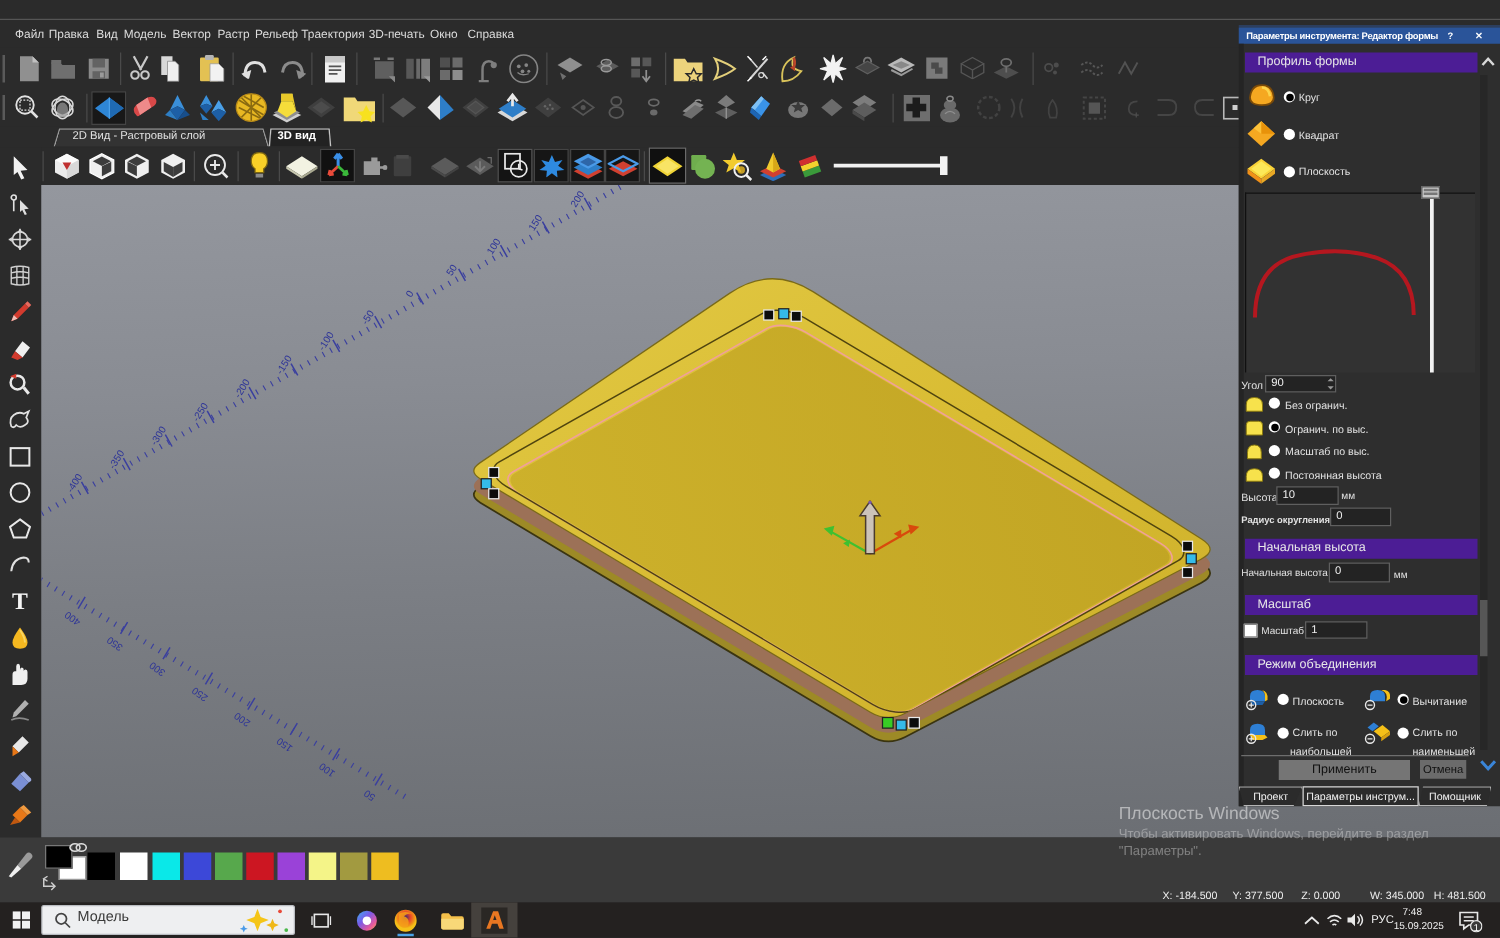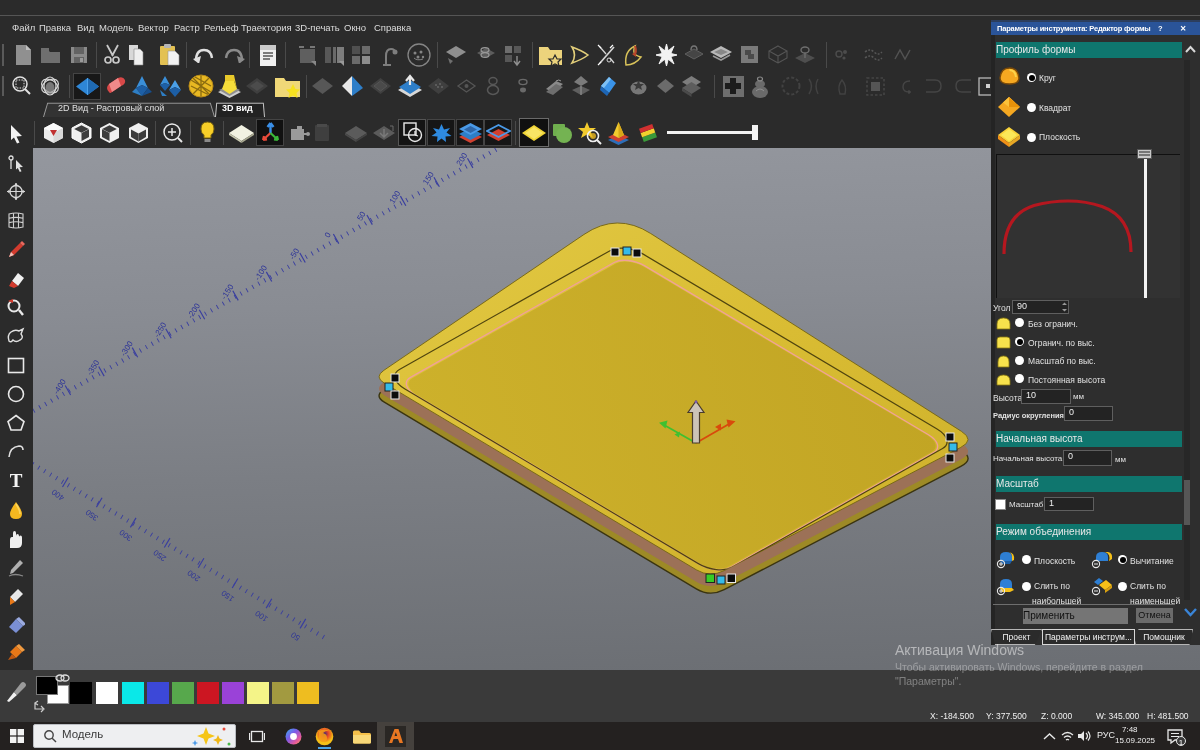--- a/index.html
+++ b/index.html
@@ -23,21 +23,21 @@
 
 #viewport{left:33px;top:148px;width:1167px;height:522px;background:linear-gradient(178deg,#94979e 0%,#898c93 30%,#7b7e84 60%,#6b6e73 100%);overflow:hidden;}
 
 #bottomstrip{left:0;top:670px;width:1200px;height:52px;background:#3a3a3a;}
 #taskbar{left:0;top:722px;width:1200px;height:28px;background:#242120;}
 .sw{position:absolute;top:12px;width:22px;height:22px;}
 .statxt{position:absolute;top:41px;font-size:8.5px;color:#f0f0f0;}
 
 #panel{left:991px;top:20px;width:209px;height:625px;background:#2e2e2e;}
 #ptitle{left:0;top:2px;width:209px;height:13px;background:#2a5499;color:#fff;font-size:7.5px;font-weight:bold;letter-spacing:-0.2px;}
-.phead{position:absolute;left:5px;width:186px;height:16px;background:#0f766e;color:#e8e8e8;font-size:10px;padding:2px 0 0 0;}
+.phead{position:absolute;left:5px;width:186px;height:16px;background:#4c1d95;color:#e8e8e8;font-size:10px;padding:2px 0 0 10px;}
 .plabel{position:absolute;color:#e2e2e2;font-size:8.5px;}
 .pinput{position:absolute;background:#232323;border:1px solid #5f5f5f;color:#eee;font-size:9px;padding-left:4px;}
 .radio{position:absolute;width:9px;height:9px;border-radius:50%;background:#fff;}
 .radio.sel{background:#fff;}
 .radio.sel::after{content:"";position:absolute;left:1.5px;top:1.5px;width:6px;height:6px;border-radius:50%;background:#000;}
 .tabbtn{position:absolute;height:16px;background:#2b2b2b;border:1px solid #b5b5b5;color:#f2f2f2;font-size:8.5px;text-align:center;padding-top:2px;white-space:nowrap;overflow:hidden;}
 </style>
 </head>
 <body>
 <div id="page">
@@ -668,21 +668,21 @@
  <rect x="913" y="285" width="8" height="8" fill="#0c0c0c"></rect>
  <rect x="916" y="295" width="8" height="8" fill="#35bbE8" stroke="#222"></rect>
  <rect x="913" y="306" width="8" height="8" fill="#0c0c0c"></rect>
  <rect x="673" y="426" width="8.5" height="8.5" fill="#38cc25" stroke="#222"></rect>
  <rect x="684" y="428" width="8" height="8" fill="#35bbE8" stroke="#222"></rect>
  <rect x="694" y="426" width="8.5" height="8.5" fill="#0c0c0c"></rect>
 </g>
 </svg>
 </div>
 <div class="abs" id="watermark" style="left:0;top:0;width:1200px;height:750px;pointer-events:none;z-index:5">
- <span class="abs" style="left:895px;top:642px;font-size:14px;color:rgba(240,240,240,0.55)">Активация Windows</span>
+ <span class="abs" style="left:895px;top:642px;font-size:14px;color:rgba(240,240,240,0.55)">Плоскость Windows</span>
  <span class="abs" style="left:895px;top:661px;font-size:10.5px;color:rgba(225,225,225,0.42)">Чтобы активировать Windows, перейдите в раздел</span>
  <span class="abs" style="left:895px;top:675px;font-size:10.5px;color:rgba(225,225,225,0.42)">"Параметры".</span>
 </div>
 <div class="abs" id="bottomstrip">
  <svg class="abs" style="left:4px;top:10px" width="24" height="24">
         <path d="M3 21 L10 12 L13 15 L5 22 Z" fill="#f0f0f0"></path>
         <path d="M10 12 L17 3 Q19 1 21 3 Q23 5 21 7 L13 15 Z" fill="#9a9a9a"></path>
       </svg>
  <div class="abs" style="left:47px;top:15px;width:22px;height:19px;background:#fff;border:1px solid #999"></div>
  <div class="abs" style="left:36px;top:6px;width:22px;height:19px;background:#000;border:1px solid #777"></div>
@@ -903,21 +903,21 @@
         <path d="M3 6 L8 2 L12 5 L7 9 Z" fill="#2e7fd4"></path>
         <path d="M8 9 L15 4 L21 9 L14 14 Z" fill="#f5c018"></path>
         <path d="M14 14 L21 9 L21 12 L14 17 Z" fill="#d8a010"></path>
         <circle cx="5" cy="15" r="3.6" fill="none" stroke="#e8e8e8" stroke-width="1.1"></circle>
         <path d="M3 15 H7" stroke="#e8e8e8" stroke-width="1"></path>
       </svg>
  <div class="radio" style="left:127px;top:562px"></div>
  <span class="plabel" style="left:139px;top:561px">Слить по</span>
  <span class="plabel" style="left:139px;top:576px">наименьшей</span>
  <div class="abs" style="left:2px;top:584px;width:182px;height:1px;background:#6e6e6e"></div>
- <div class="abs" style="left:32px;top:588px;width:105px;height:16px;background:#757575;color:#111;font-size:10px;text-align:left;padding-top:2px">Применить</div>
+ <div class="abs" style="left:32px;top:588px;width:105px;height:16px;background:#757575;color:#111;font-size:10px;text-align:center;padding-top:2px">Применить</div>
  <div class="abs" style="left:145px;top:588px;width:37px;height:15px;background:#6b6b6b;color:#111;font-size:9px;text-align:center;padding-top:2px">Отмена</div>
  <svg class="abs" style="left:192px;top:586px" width="15" height="13">
         <path d="M2 3 L7.5 9 L13 3" stroke="#3a85d8" fill="none" stroke-width="2.4"></path>
       </svg>
  <div class="abs" style="left:193px;top:40px;width:6px;height:540px;background:#272727"></div>
  <div class="abs" style="left:193px;top:460px;width:6px;height:45px;background:#565656"></div>
  <div class="tabbtn" style="left:0px;top:609px;width:51px;clip-path:polygon(0 0,100% 0,86% 100%,8% 100%)">Проект</div>
  <div class="tabbtn" style="left:51px;top:609px;width:93px;border-color:#d8d8d8">Параметры инструм...</div>
  <div class="tabbtn" style="left:144px;top:609px;width:58px;clip-path:polygon(6% 0,100% 0,94% 100%,0 100%)">Помощник</div>
 </div>

